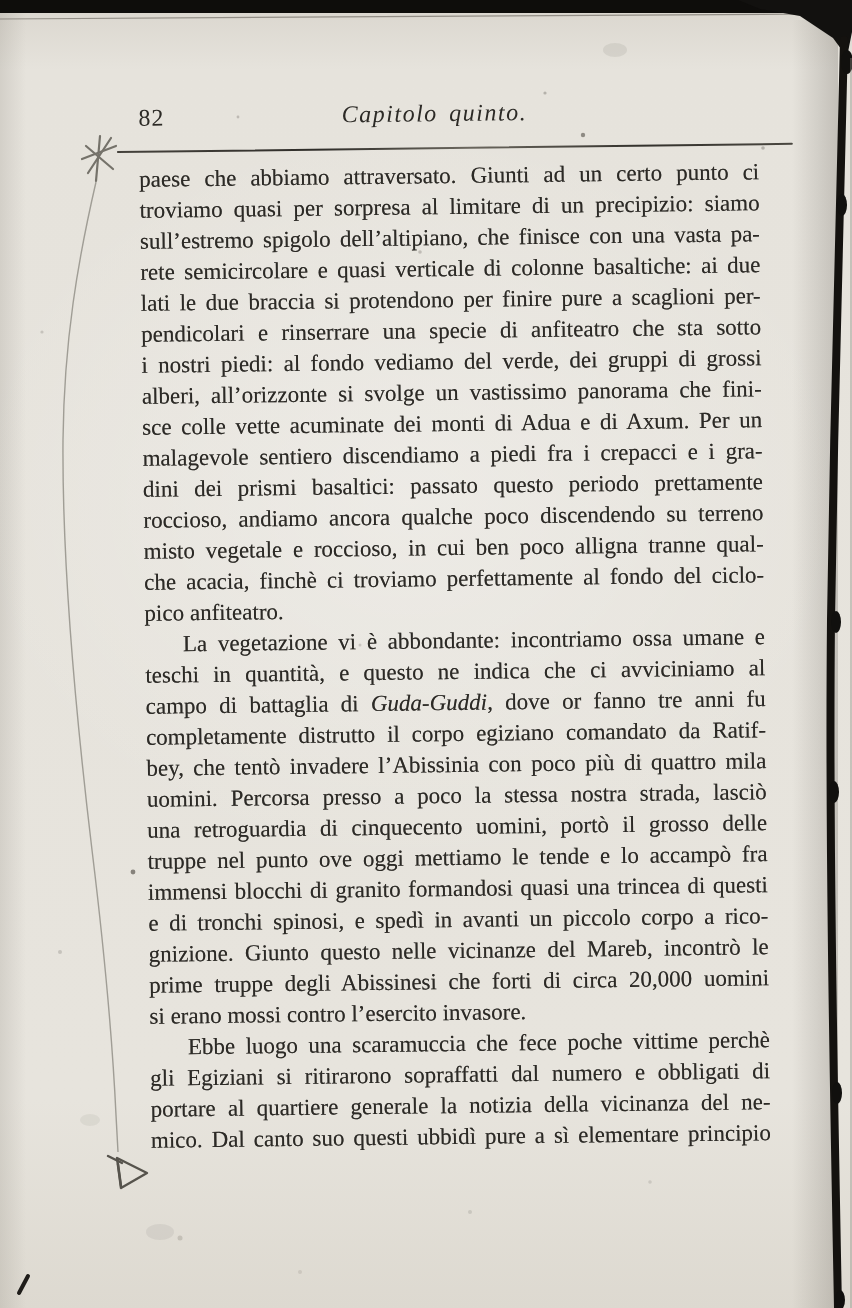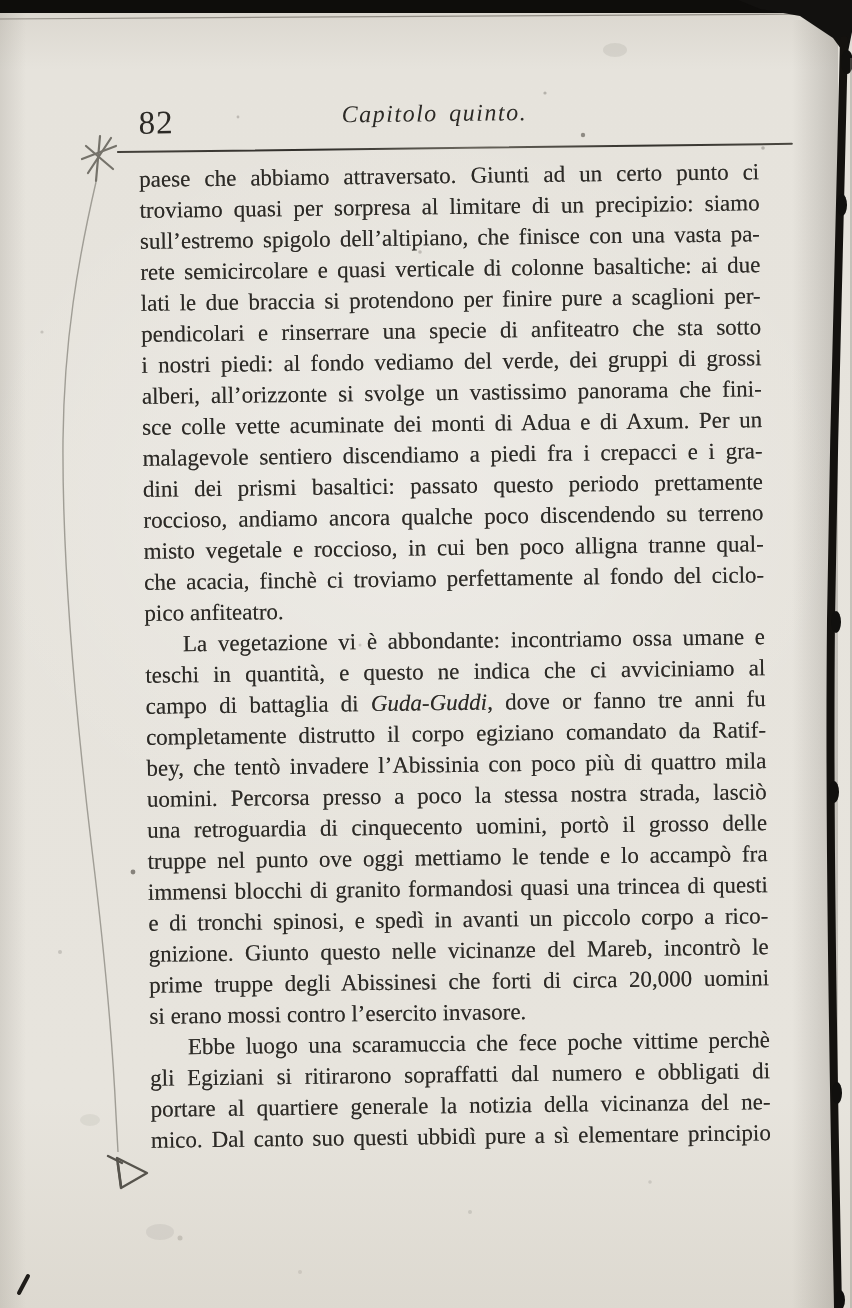--- a/index.html
+++ b/index.html
@@ -31,21 +31,21 @@
   .overlay-svg{position:absolute;left:0;top:0;width:852px;height:1308px;pointer-events:none;}
 
   .content{
     position:absolute;left:145px;top:0;width:620px;height:1308px;
     transform:rotate(-0.7deg);
     transform-origin:310px 650px;
     color:#2c2a26;
   }
   .page-number{
     position:absolute;left:0px;top:101px;
-    font-size:33px;letter-spacing:1px;
+    font-size:24px;letter-spacing:1px;
   }
   .chapter-title{
     position:absolute;left:0;top:100px;width:100%;
     text-align:center;padding-right:28px;box-sizing:border-box;
     font-style:italic;font-size:24px;letter-spacing:1.5px;
     word-spacing:4px;
   }
   .header-rule{
     position:absolute;left:-22px;top:147px;width:676px;height:2px;
     border-radius:1px;

